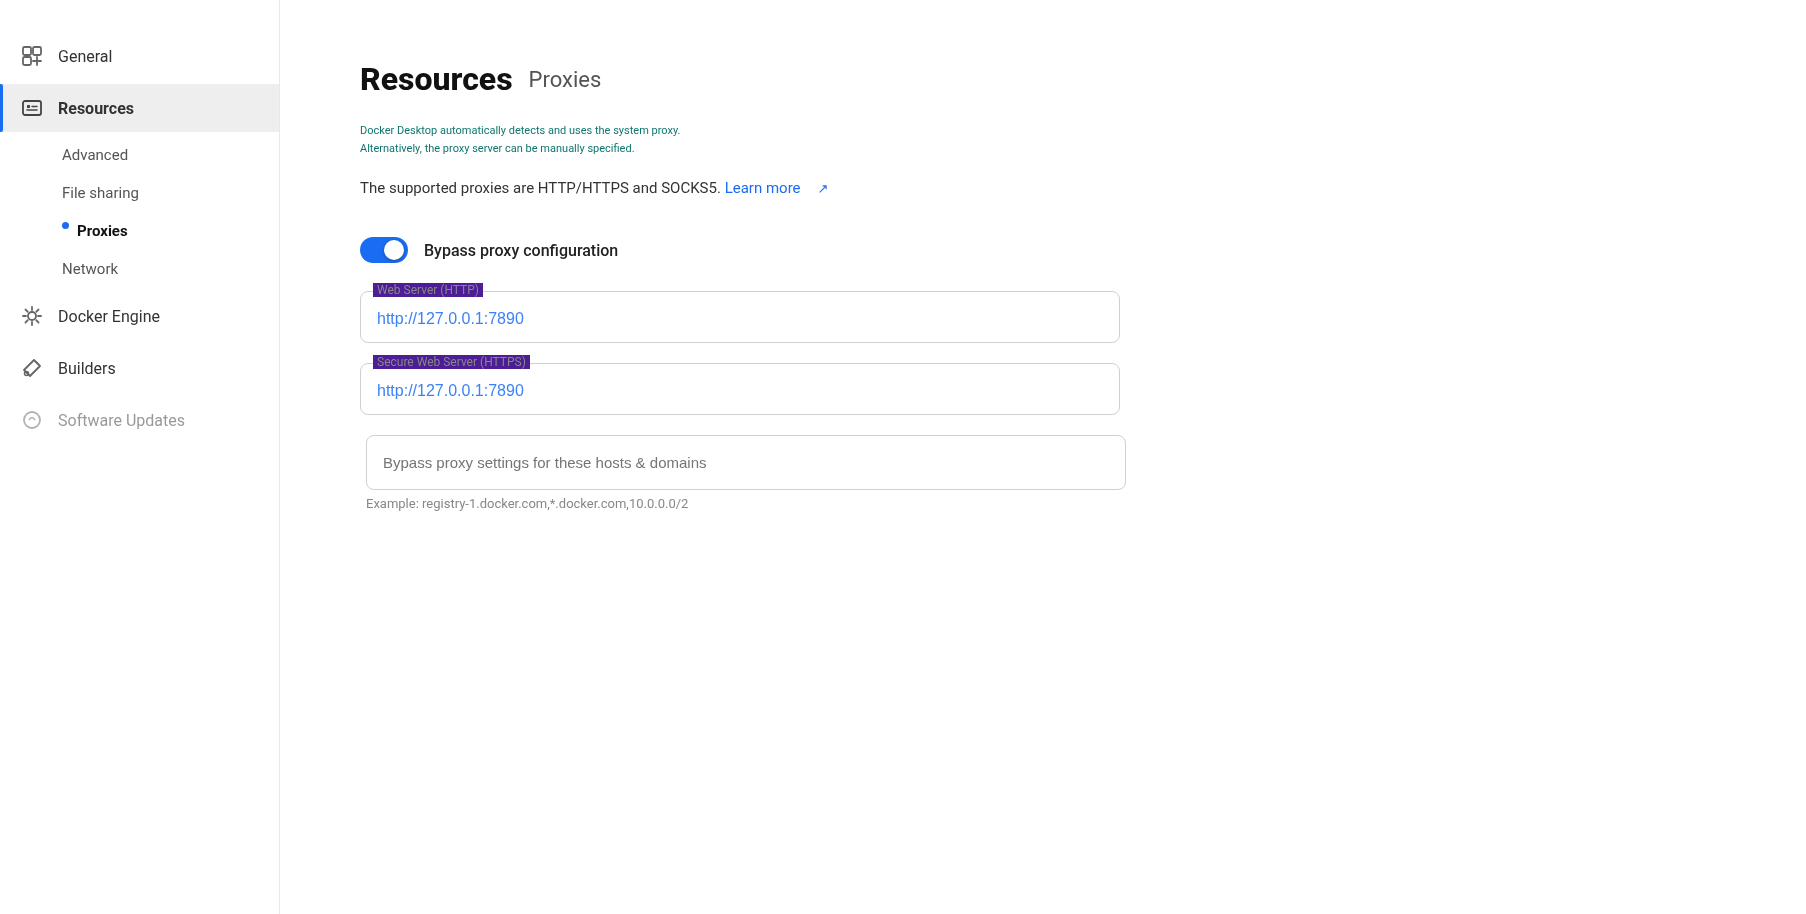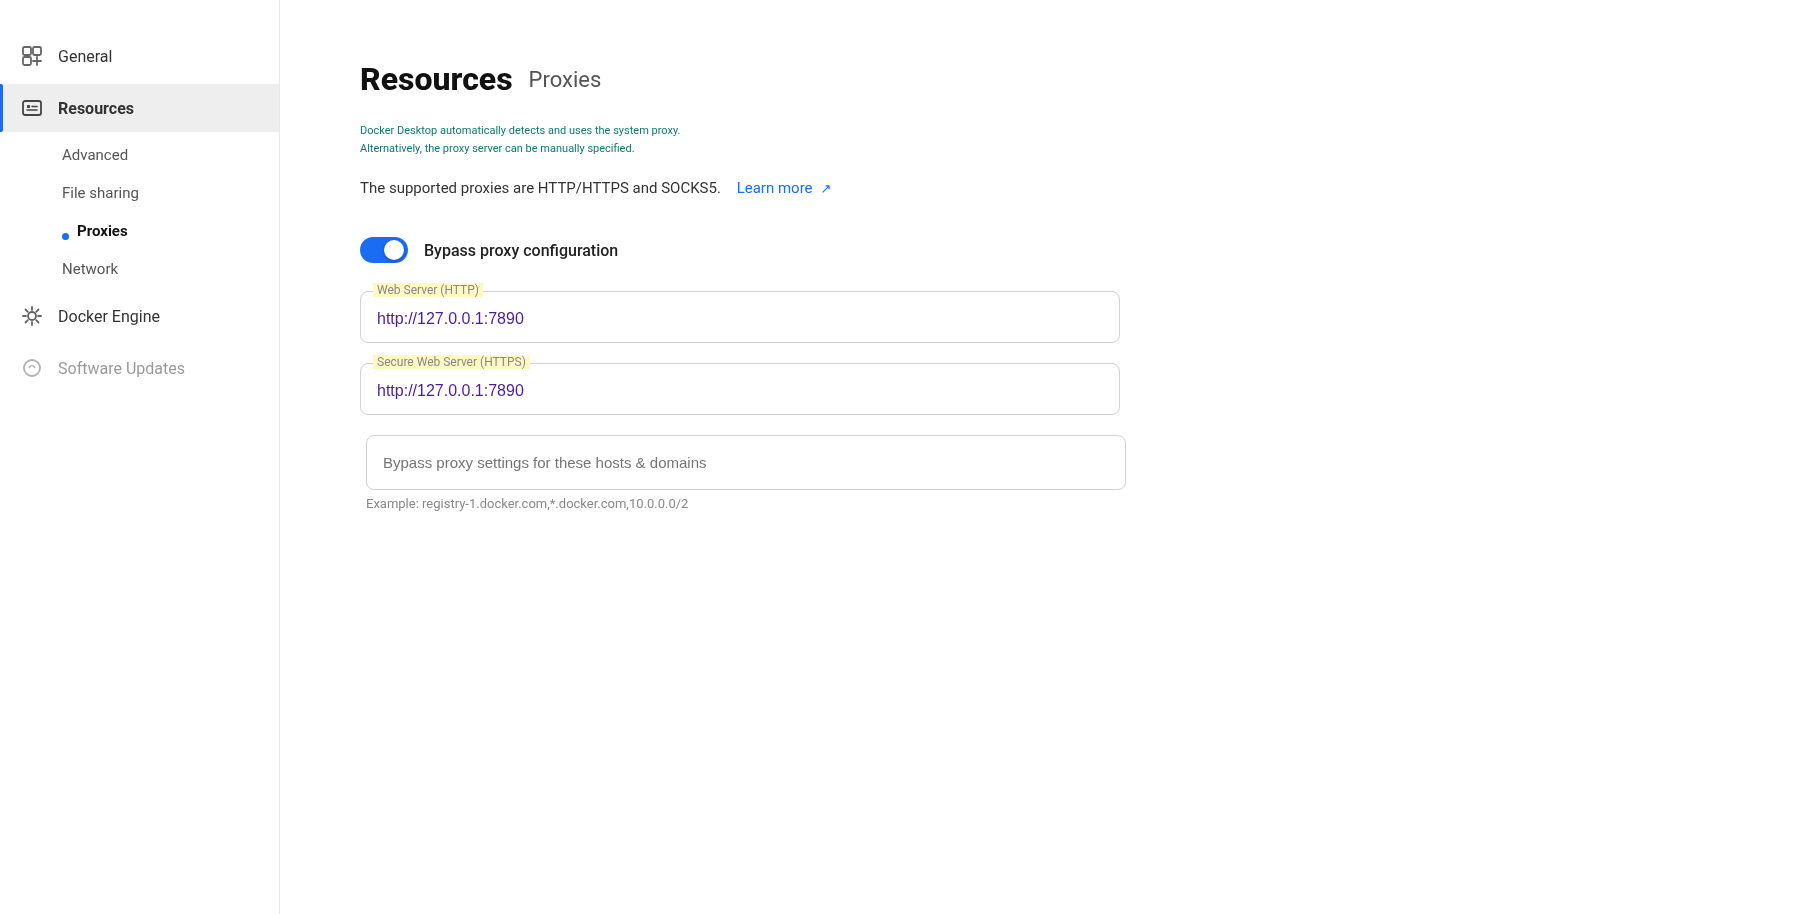--- a/index.html
+++ b/index.html
@@ -67,21 +67,21 @@
       display: flex;
       flex-direction: column;
     }
 
     .sidebar-sub-item {
       padding: 10px 24px 10px 62px;
       font-size: 15px;
       color: #555;
       cursor: pointer;
       display: flex;
-      align-items: flex-end;
+      align-items: flex-start;
       gap: 8px;
     }
 
     .sidebar-sub-item.active {
       font-weight: 700;
       color: #111;
     }
 
     .sidebar-sub-item .dot {
       width: 7px;
@@ -129,22 +129,21 @@
       font-size: 15px;
       color: #333;
       margin-bottom: 40px;
     }
 
     .learn-more-link {
       color: #1a6cf2;
       text-decoration: none;
       display: inline-flex;
       align-items: center;
-      gap: 8px;
-      margin-left: 12px;
+      gap: 17px;
     }
 
     .external-icon {
       font-size: 13px;
     }
 
     
     .toggle-row {
       display: flex;
       align-items: center;
@@ -190,34 +189,34 @@
       position: relative;
       border: 1.5px solid #d0d0d0;
       border-radius: 8px;
       background: #fff;
     }
 
     .field-label {
       position: absolute;
       top: -9px;
       left: 12px;
-      background: #fef9c3;
+      background: #4c1d95;
       padding: 0 4px;
       font-size: 12px;
       color: #888;
       font-weight: 400;
     }
 
     .field-input {
       width: 100%;
       padding: 18px 16px 14px;
       border: none;
       outline: none;
       font-size: 16px;
-      color: #4c1d95;
+      color: #3b82f6;
       background: transparent;
       border-radius: 8px;
     }
 
     
     .bypass-wrapper {
       max-width: 760px;
       margin-bottom: 12px;
       margin-left: 6px;
     }
@@ -295,20 +294,30 @@
         <line x1="17" y1="11" x2="20" y2="11" stroke="#666" stroke-width="1.8" stroke-linecap="round"></line>
         <line x1="4.5" y1="4.5" x2="6.8" y2="6.8" stroke="#666" stroke-width="1.8" stroke-linecap="round"></line>
         <line x1="15.2" y1="15.2" x2="17.5" y2="17.5" stroke="#666" stroke-width="1.8" stroke-linecap="round"></line>
         <line x1="17.5" y1="4.5" x2="15.2" y2="6.8" stroke="#666" stroke-width="1.8" stroke-linecap="round"></line>
         <line x1="6.8" y1="15.2" x2="4.5" y2="17.5" stroke="#666" stroke-width="1.8" stroke-linecap="round"></line>
       </svg>
     </span>
     <span>Docker Engine</span>
   </div>
 
+  <div class="sidebar-item">
+    <span class="sidebar-icon">
+      <svg width="22" height="22" viewBox="0 0 22 22" fill="none">
+        <path d="M13 3 L19 9 L9 19 L3 13 Z" stroke="#666" stroke-width="1.8" fill="none" stroke-linejoin="round"></path>
+        <line x1="15" y1="5" x2="17" y2="7" stroke="#666" stroke-width="1.5"></line>
+        <circle cx="5.5" cy="16.5" r="2" stroke="#666" stroke-width="1.5" fill="none"></circle>
+      </svg>
+    </span>
+    <span>Builders</span>
+  </div>
 
 
   <div class="sidebar-item" style="opacity:0.5;">
     <span class="sidebar-icon">
       <svg width="22" height="22" viewBox="0 0 22 22" fill="none">
         <circle cx="11" cy="11" r="8" stroke="#666" stroke-width="1.8" fill="none"></circle>
         <path d="M8 11 Q11 6 14 11" stroke="#666" stroke-width="1.5" fill="none"></path>
       </svg>
     </span>
     <span>Software Updates</span>

